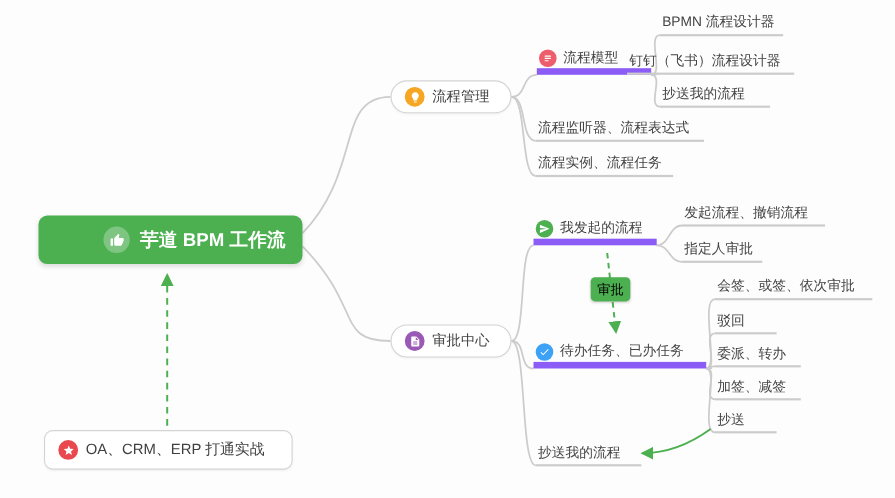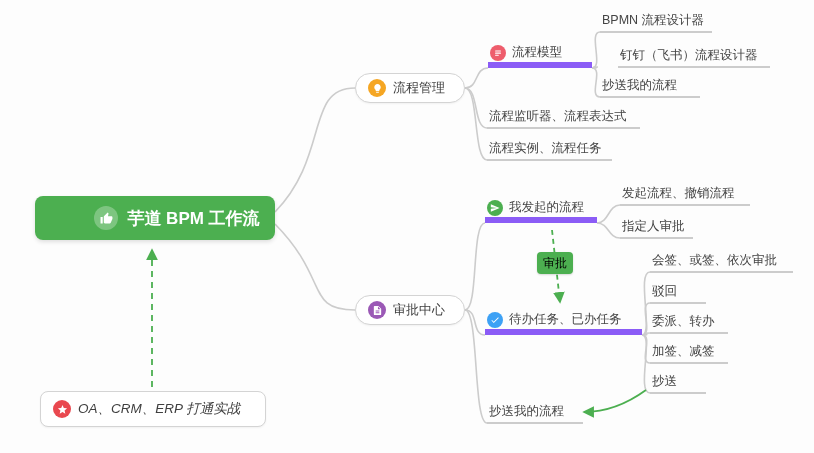--- a/index.html
+++ b/index.html
@@ -7,21 +7,21 @@
   body { font-family:"Liberation Sans","DejaVu Sans",sans-serif; }
   .canvas { position:relative; width:814px; height:453px; background:#fdfdfd; overflow:hidden; }
   .connectors { position:absolute; left:0; top:0; }
   .node { position:absolute;padding-left:44px; }
   .root-node { display:flex; align-items:center; justify-content:center; gap:9px;
     background:#4caf50; border-radius:8px; color:#ffffff; font-size:17px; font-weight:bold;
     box-shadow:0 2px 4px rgba(0,0,0,0.12); }
   .box-node { display:flex; align-items:center; gap:7px; background:#ffffff;
     border:1px solid #d4d4d4; border-radius:16px; padding:0 12px; font-size:13px;
     color:#3f3f3f; box-shadow:0 1px 2px rgba(0,0,0,0.05); white-space:nowrap;text-align:right; }
-  .note-node { border-radius:8px; font-size:13.5px;font-style:italic; }
+  .note-node { border-radius:8px; font-size:13.5px; }
   .midnode { position:absolute; display:flex; align-items:center; gap:6px; font-size:12.5px;
     color:#444444; height:22px; padding:0 4px 3px 2px; border-bottom:6px solid #8b5cf6; white-space:nowrap; }
   .leaf { position:absolute; font-size:12.5px; color:#444444; line-height:16px;
     padding:0 2px 3px; border-bottom:2px solid #cccccc; text-align:left; white-space:nowrap; }
   .icon-circle { display:inline-flex; align-items:center; justify-content:center;
     border-radius:50%; flex:none; }
   .ic-18 { width:18px; height:18px; }
   .ic-16 { width:16px; height:16px; }
   .ic-24 { width:24px; height:24px; background:rgba(255,255,255,0.28); }
   .ic-orange { background:#f5a623; }
@@ -97,21 +97,21 @@
           <rect x="5" y="11" width="14" height="2.6" rx="1.2"></rect>
           <rect x="5" y="16" width="9" height="2.6" rx="1.2"></rect>
         </svg>
     </span>
     <span>流程模型</span>
   </div>
 
   <div class="leaf" style="left:600px;top:12px;width:112px">
     <span>BPMN 流程设计器</span>
   </div>
-  <div class="leaf" style="left:618px;top:47px;width:152px">
+  <div class="leaf" style="left:570px;top:47px;width:152px">
     <span>钉钉（飞书）流程设计器</span>
   </div>
   <div class="leaf" style="left:600px;top:77px;width:100px">
     <span>抄送我的流程</span>
   </div>
   <div class="leaf" style="left:487px;top:108px;width:153px">
     <span>流程监听器、流程表达式</span>
   </div>
   <div class="leaf" style="left:487px;top:140px;width:125px">
     <span>流程实例、流程任务</span>

